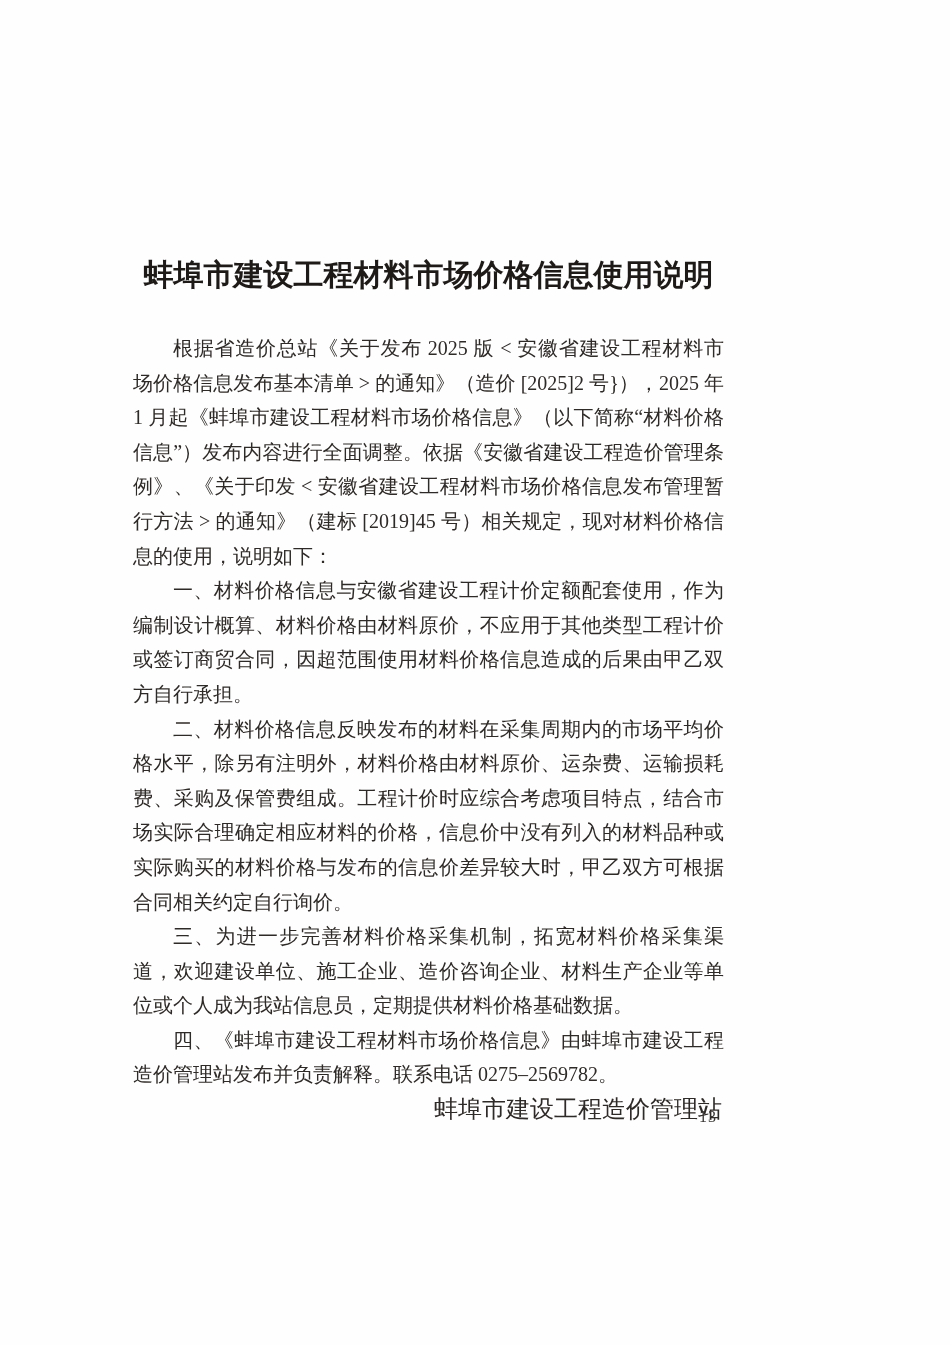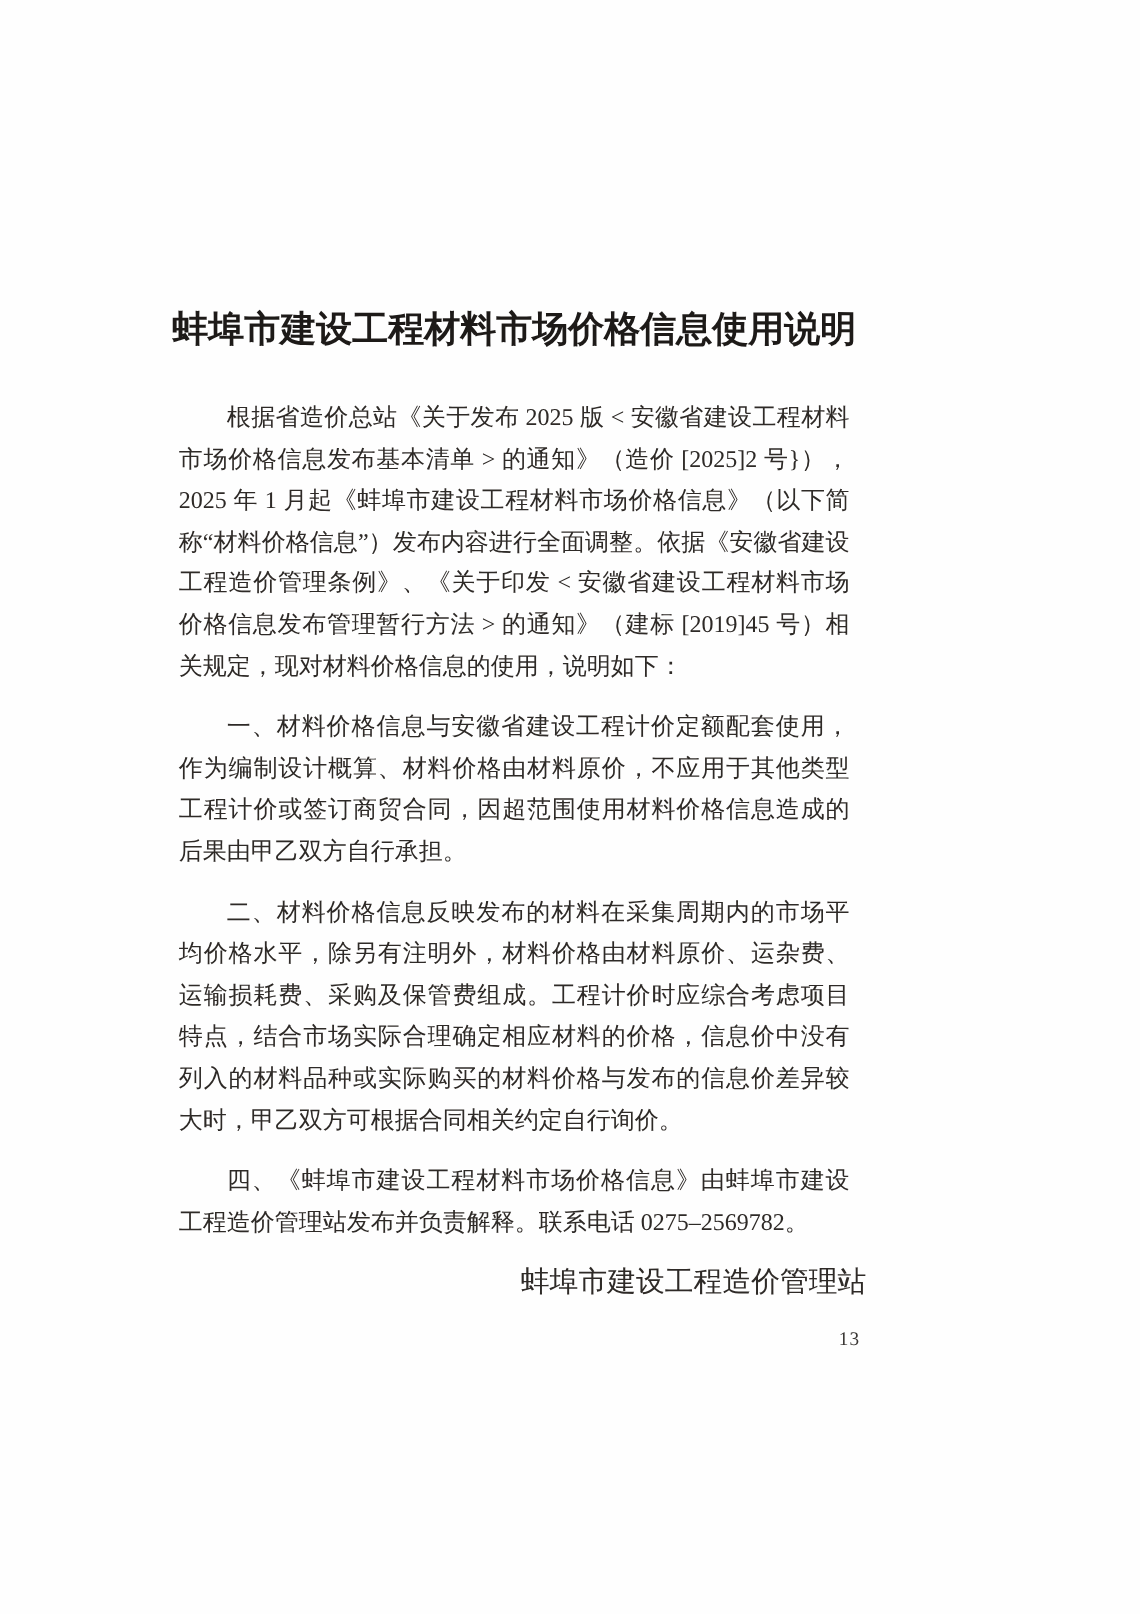--- a/index.html
+++ b/index.html
@@ -34,21 +34,21 @@
   }
   .body-text {
     font-size: 20px;
     line-height: 34.6px;
     color: #2e2a27;
     text-align: justify;
     text-justify: inter-ideograph;
   }
   .body-text p {
     text-indent: 2em;
-    margin: 16px;
+    margin: 0;
   }
   .signature {
     font-size: 24px;
     line-height: 34.6px;
     color: #2e2a27;
     text-align: right;
     padding-right: 2px;
   }
   .page-number {
     position: absolute;
@@ -65,20 +65,21 @@
 <div class="page">
 
   <div class="content">
 
     <div class="doc-title">蚌埠市建设工程材料市场价格信息使用说明</div>
 
     <div class="body-text">
       <p>根据省造价总站《关于发布 2025 版 &lt; 安徽省建设工程材料市场价格信息发布基本清单 &gt; 的通知》（造价 [2025]2 号}），2025 年 1 月起《蚌埠市建设工程材料市场价格信息》（以下简称“材料价格信息”）发布内容进行全面调整。依据《安徽省建设工程造价管理条例》、《关于印发 &lt; 安徽省建设工程材料市场价格信息发布管理暂行方法 &gt; 的通知》（建标 [2019]45 号）相关规定，现对材料价格信息的使用，说明如下：</p>
       <p>一、材料价格信息与安徽省建设工程计价定额配套使用，作为编制设计概算、材料价格由材料原价，不应用于其他类型工程计价或签订商贸合同，因超范围使用材料价格信息造成的后果由甲乙双方自行承担。</p>
       <p>二、材料价格信息反映发布的材料在采集周期内的市场平均价格水平，除另有注明外，材料价格由材料原价、运杂费、运输损耗费、采购及保管费组成。工程计价时应综合考虑项目特点，结合市场实际合理确定相应材料的价格，信息价中没有列入的材料品种或实际购买的材料价格与发布的信息价差异较大时，甲乙双方可根据合同相关约定自行询价。</p>
+      <p>三、为进一步完善材料价格采集机制，拓宽材料价格采集渠道，欢迎建设单位、施工企业、造价咨询企业、材料生产企业等单位或个人成为我站信息员，定期提供材料价格基础数据。</p>
       <p>四、《蚌埠市建设工程材料市场价格信息》由蚌埠市建设工程造价管理站发布并负责解释。联系电话 0275–2569782。</p>
     </div>
 
     <div class="signature">蚌埠市建设工程造价管理站</div>
 
   </div>
 
   <div class="page-number">13</div>
 
 </div>

